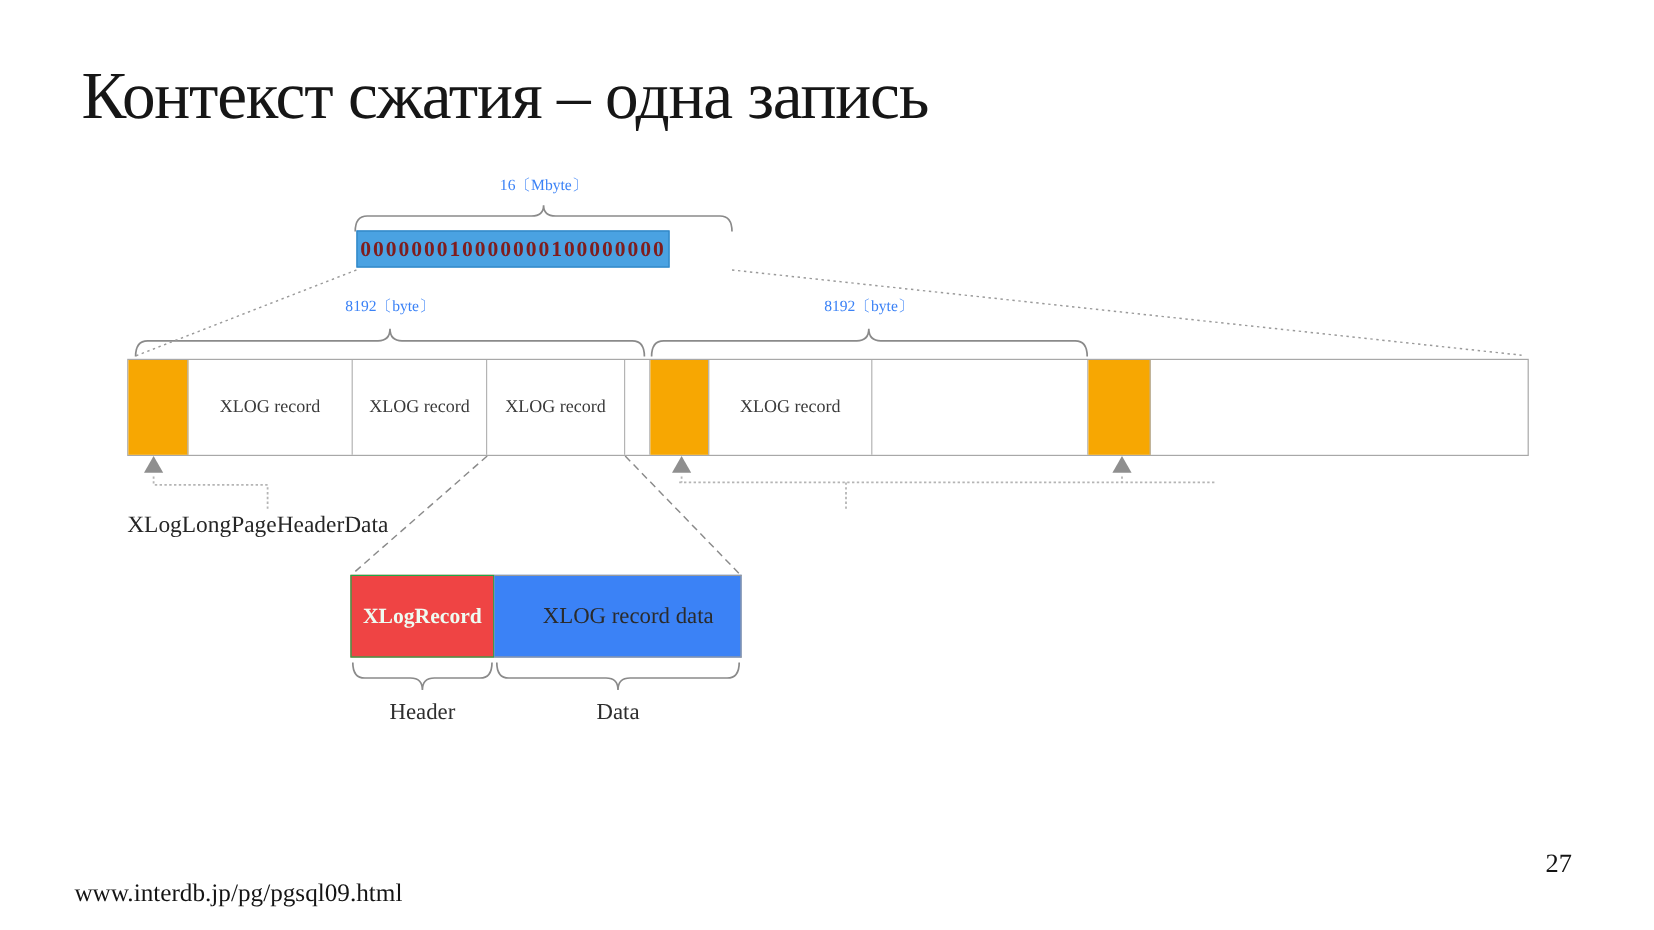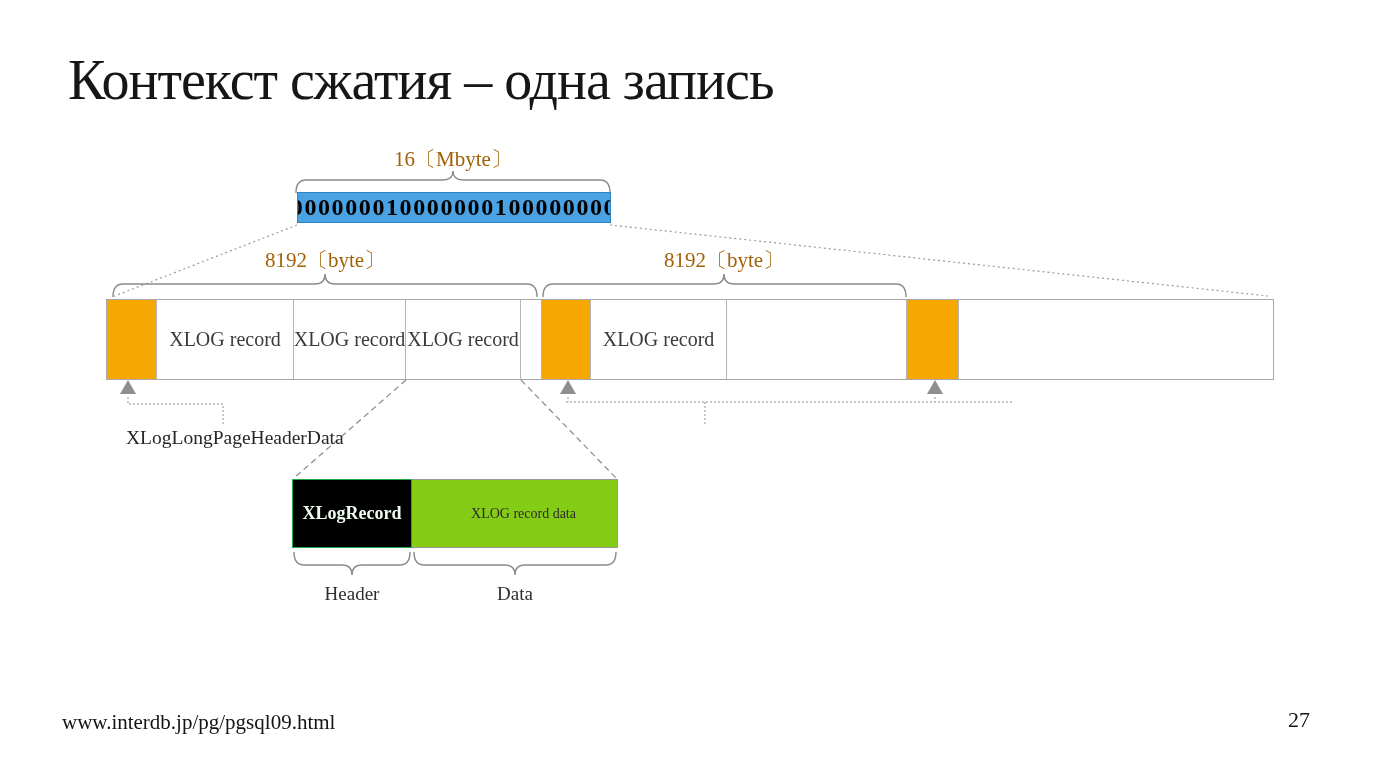--- a/index.html
+++ b/index.html
@@ -10,68 +10,68 @@
     font-family:Liberation Serif, serif;
     overflow:hidden;
   }
   .title{
     position:absolute;left:68px;top:48px;
     font-size:56px;color:#161616;letter-spacing:-1px;
     white-space:nowrap;
   }
   .svg-layer{position:absolute;left:0;top:0;pointer-events:none;}
   .diagram-label{
-    position:absolute;color:#a16207;font-size:21px;white-space:nowrap;text-align:right;
+    position:absolute;color:#3b82f6;font-size:13px;white-space:nowrap;text-align:right;
   }
   .centered{transform:translateX(-50%);}
   .wal-binary-bar{
-    position:absolute;left:297px;top:192px;width:314px;height:31px;
+    position:absolute;left:297px;top:192px;width:261px;height:31px;
     background:#4aa2e2;border:1px solid #2f84c4;box-sizing:border-box;
     display:flex;align-items:center;justify-content:center;
-    font-size:24px;font-weight:bold;color:#000000;letter-spacing:1.6px;
+    font-size:18px;font-weight:bold;color:#7f1d1d;letter-spacing:1.6px;
     white-space:nowrap;overflow:hidden;
   }
   .bar{
     position:absolute;left:106px;top:299px;width:1166px;height:79px;
     border:1px solid #a8a8a8;box-sizing:content-box;
     display:flex;background:#fff;
   }
   .cell{
     height:100%;box-sizing:border-box;border-right:1px solid #b4b4b4;
     display:flex;align-items:center;justify-content:center;
-    font-size:20px;color:#3a3a3a;white-space:nowrap;overflow:hidden;
+    font-size:15px;color:#3a3a3a;white-space:nowrap;overflow:hidden;
   }
   .cell.last{border-right:none;}
   .cell.orange{background:#f7a702;}
   .w50{width:50px}.w137{width:137px}.w112{width:112px}.w115{width:115px}
   .w21{width:21px}.w49{width:49px}.w136{width:136px}.w180{width:180px}
   .w52{width:52px}.w314{width:314px}
   .annotation{
     position:absolute;font-size:19.5px;color:#262626;white-space:nowrap;
   }
   .detail-row{
     position:absolute;left:292px;top:479px;height:69px;display:flex;
   }
   .detail-header{
     width:120px;height:100%;box-sizing:border-box;
-    background:#000000;border:1px solid #1daa48;
+    background:#ef4444;border:1px solid #1daa48;
     display:flex;align-items:center;justify-content:center;
     color:#eefbf1;font-weight:bold;font-size:18px;
   }
   .detail-data{
     width:206px;height:100%;box-sizing:border-box;
-    background:#84cc16;border:1px solid #9a9a9a;border-left:none;
+    background:#3b82f6;border:1px solid #9a9a9a;border-left:none;
     display:flex;align-items:center;justify-content:center;
-    color:#2b2b2b;font-size:14px;padding-left:18px;
+    color:#2b2b2b;font-size:19px;padding-left:18px;
   }
   .caption{
     position:absolute;top:583px;font-size:19px;color:#2e2e2e;white-space:nowrap;
   }
   .footer-url{
-    position:absolute;left:62px;top:710px;font-size:21px;color:#141414;white-space:nowrap;
+    position:absolute;left:62px;top:732px;font-size:21px;color:#141414;white-space:nowrap;
   }
   .page-number{
     position:absolute;right:68px;top:707px;font-size:22px;color:#141414;
   }
 </style>
 </head>
 <body>
 
 <div class="slide">
 
@@ -117,21 +117,21 @@
     <div class="cell w112">XLOG record</div>
     <div class="cell w115">XLOG record</div>
     <div class="cell w21"></div>
     <div class="cell orange w49"></div>
     <div class="cell w136">XLOG record</div>
     <div class="cell w180"></div>
     <div class="cell orange w52"></div>
     <div class="cell w314 last"></div>
   </div>
 
-  <div class="annotation" style="left:106px;top:427px;margin-left:20px;">XLogLongPageHeaderData</div>
+  <div class="annotation" style="left:106px;top:427px;">XLogLongPageHeaderData</div>
 
   <div class="detail-row">
     <div class="detail-header">XLogRecord</div>
     <div class="detail-data">XLOG record data</div>
   </div>
   <div class="caption centered" style="left:352px;">Header</div>
   <div class="caption centered" style="left:515px;">Data</div>
 
   <div class="footer-url">www.interdb.jp/pg/pgsql09.html</div>
   <div class="page-number">27</div>

